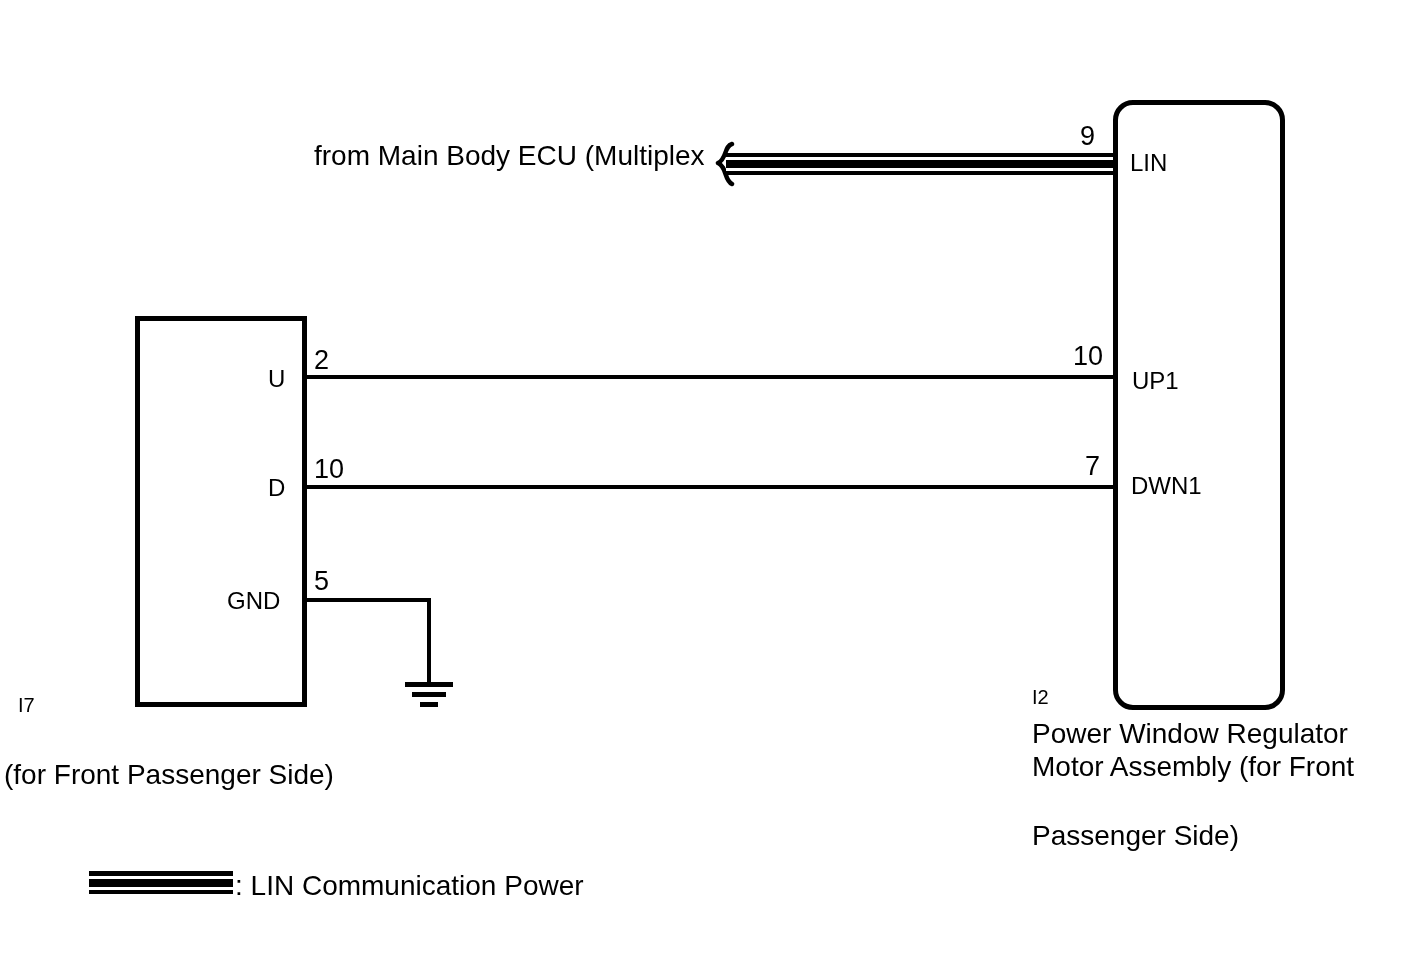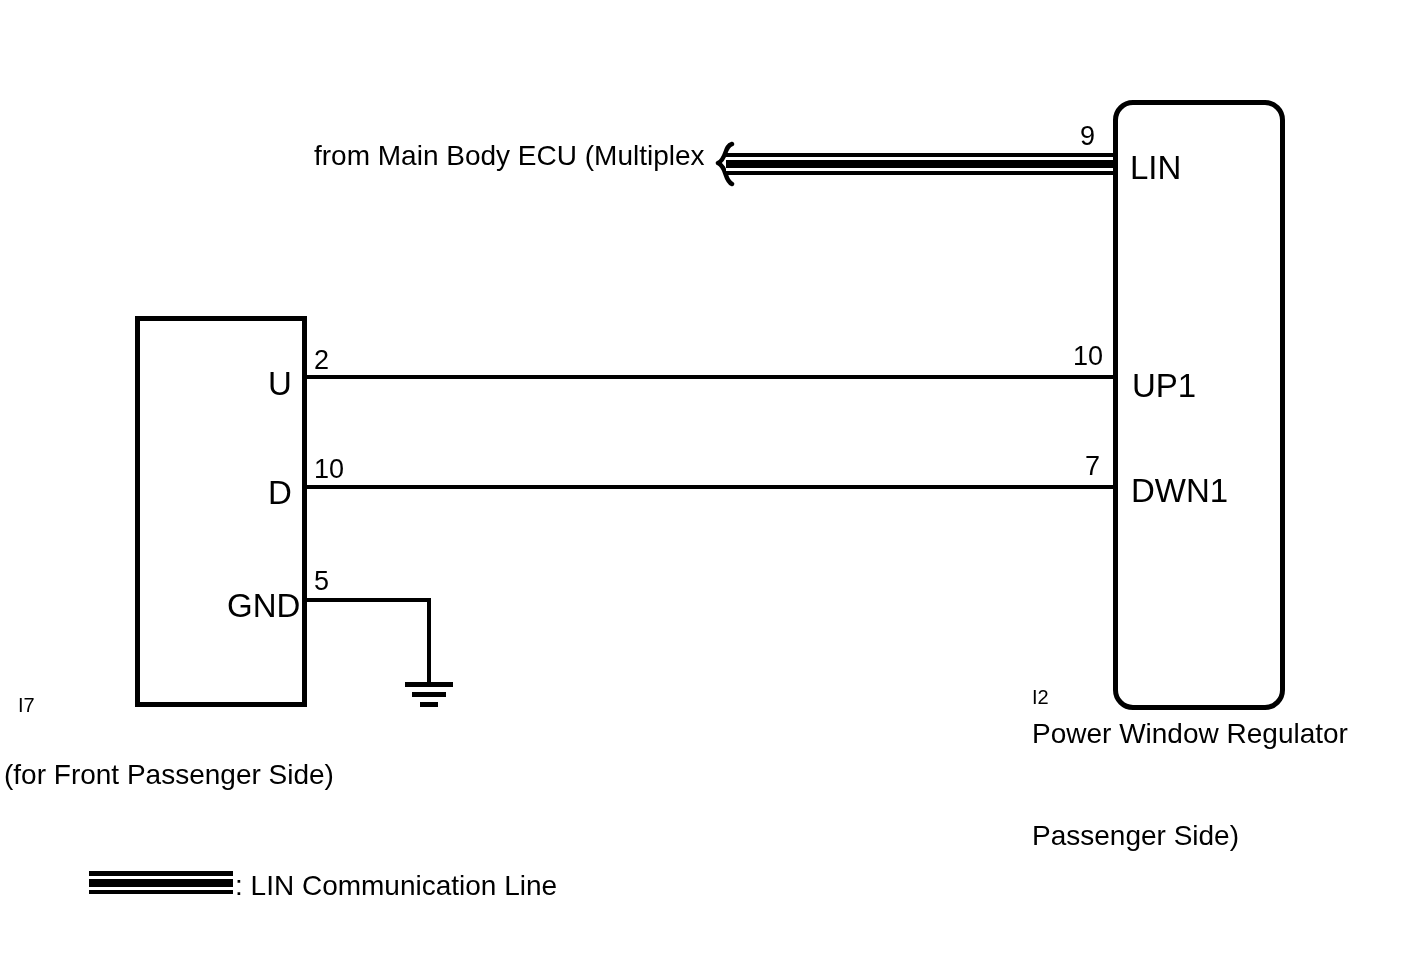--- a/index.html
+++ b/index.html
@@ -36,21 +36,21 @@
 
   .txt {
     position: absolute;
     white-space: pre;
     line-height: 1.24;
     color: #000;
   }
   .t-28 { font-size: 28px; }
   .t-27 { font-size: 20px; }
 
-  .pin-label  { font-size: 33px; }
+  .pin-label  { font-size: 24px; }
   .pin-number { font-size: 27px; }
 
   
   .lin-line {
     position: absolute;
     background:
       linear-gradient(
         to bottom,
         #000 0px,  #000 4px,
         #fff 4px,  #fff 7px,
@@ -133,18 +133,19 @@
 
   <div class="gnd-bar" style="left:405px; top:682px; width:48px;"></div>
   <div class="gnd-bar" style="left:412px; top:692px; width:34px;"></div>
   <div class="gnd-bar" style="left:420px; top:702px; width:18px;"></div>
 
   <div class="txt t-27" style="left:18px; top:693px;">I7</div>
   <div class="txt t-28" style="left:4px; top:758px;">(for Front Passenger Side)</div>
 
   <div class="txt t-27" style="left:1032px; top:685px;text-align:center;">I2</div>
   <div class="txt t-28" style="left:1032px; top:717px;">Power Window Regulator</div>
+  <div class="txt t-28" style="left:1032px; top:750px;">Motor Assembly (for Front</div>
   <div class="txt t-28" style="left:1032px; top:783px;margin-top:36px;">Passenger Side)</div>
 
   <div class="lin-swatch" style="left:89px; top:871px; width:144px;"></div>
-  <div class="txt t-28" style="left:235px; top:869px;">: LIN Communication Line</div>
+  <div class="txt t-28" style="left:235px; top:869px;">: LIN Communication Power</div>
 
 </div>
 
 </body></html>

